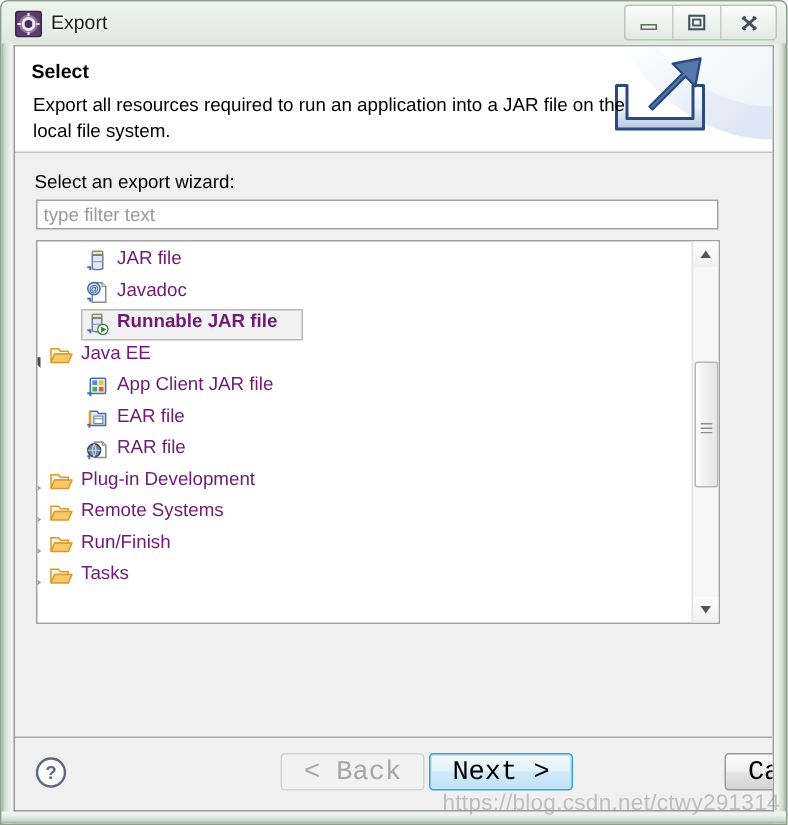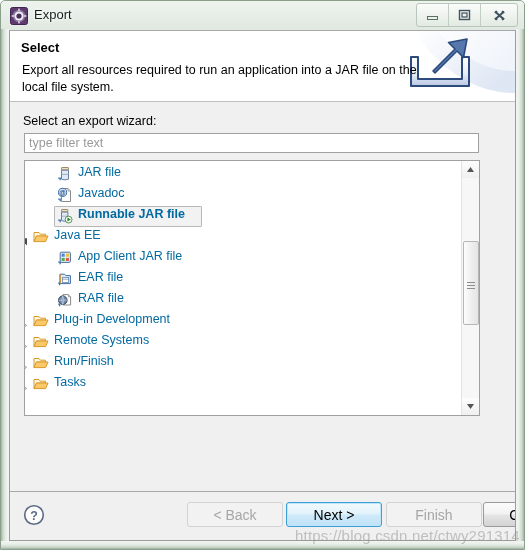--- a/index.html
+++ b/index.html
@@ -104,21 +104,21 @@
     position:absolute;left:14px;top:58px;width:456px;height:256px;
     box-sizing:border-box;
     background:#ffffff;border:1px solid #a0a0a0;overflow:hidden;
   }
   #tree{
     position:absolute;left:0;top:0;right:17px;bottom:0;
     overflow:hidden;padding-top:2px;
   }
   .row{
     position:relative;height:21px;line-height:21px;white-space:nowrap;
-    font-size:12.5px;color:#0369a1;cursor:default;
+    font-size:12.5px;color:#701a75;cursor:default;
   }
   .row .lbl{position:relative;top:-1px;}
   .row.sel .selbox{
     position:absolute;top:1px;height:19px;
     background:#f2f2f2;border:1px solid #b8b8b8;border-radius:1px;
   }
   .twisty{position:absolute;top:6px;width:9px;height:9px;}
   .ico{position:absolute;top:3px;width:16px;height:16px;}
   .row .lbl{position:absolute;}
 
@@ -145,21 +145,21 @@
 
   
   #buttonbar{
     position:absolute;left:0;right:0;bottom:0;height:48px;
     background:#f0f0f0;border-top:1px solid #a8a8a8;
   }
   #help-btn{position:absolute;left:13px;top:12px;width:22px;height:22px;cursor:default;}
   .btn{
     position:absolute;top:10px;height:25px;width:96px;
     box-sizing:border-box;
-    font-family:Liberation Sans, sans-serif;font-size:14px;
+    font-family:Liberation Mono, monospace;font-size:18px;
     border-radius:3px;cursor:default;
     display:flex;align-items:center;justify-content:center;
   }
   .btn.normal{
     color:#000;
     border:1px solid #9a9a9a;
     background:linear-gradient(to bottom,#fbfbfb 0%,#f2f2f2 48%,#e5e5e5 52%,#d3d3d3 100%);
   }
   .btn.disabled{
     color:#a6a6a6;
@@ -425,20 +425,19 @@
 
     <div id="buttonbar">
       <div id="help-btn">
         <svg width="22" height="22" viewBox="0 0 22 22">
           <circle cx="11" cy="11" r="9.3" fill="#fdfdfd" stroke="#5a6a85" stroke-width="1.6"></circle>
           <text x="11" y="15.6" text-anchor="middle" font-family="Liberation Sans, sans-serif" font-size="12.5" font-weight="bold" fill="#5a6a85">?</text>
         </svg>
       </div>
       <div class="btn disabled" id="btn-back">&lt; Back</div>
       <div class="btn default" id="btn-next">Next &gt;</div>
-      <div class="btn disabled" id="btn-finish">Finish</div>
       <div class="btn normal" id="btn-cancel">Cancel</div>
     </div>
 
   </div>
 </div>
 
 <div id="watermark">https://blog.csdn.net/ctwy291314</div>
 
 </body></html>

